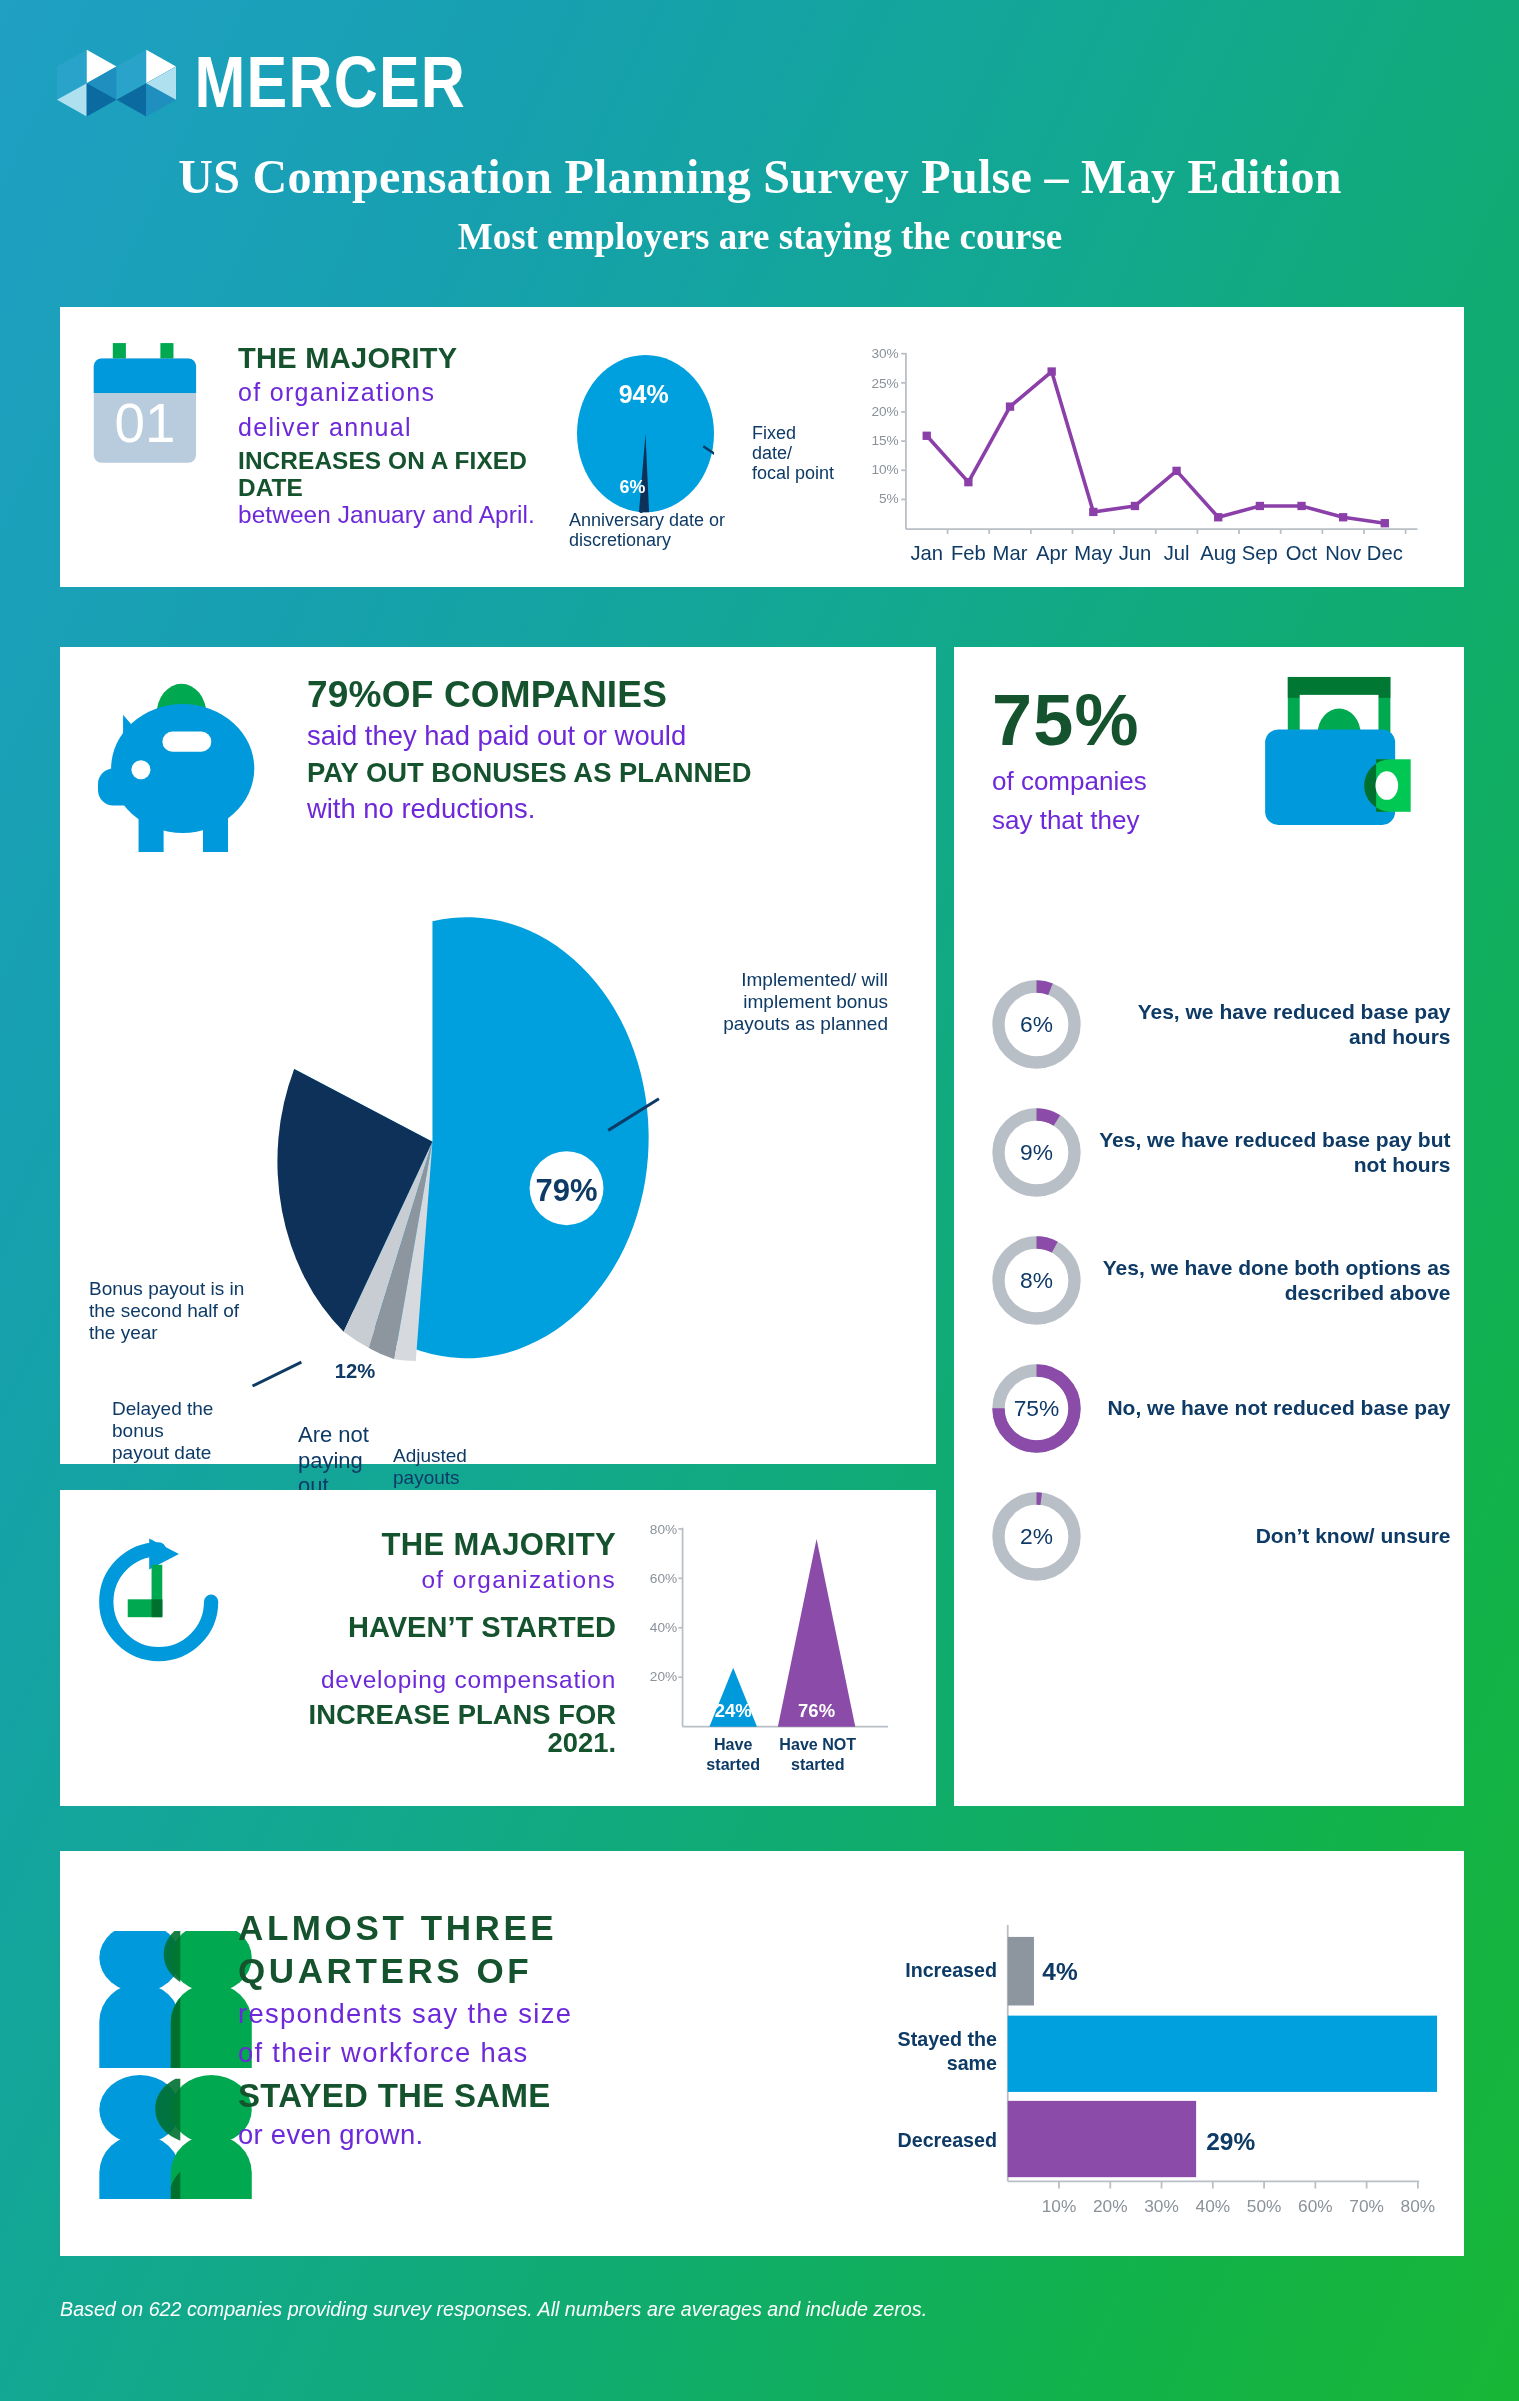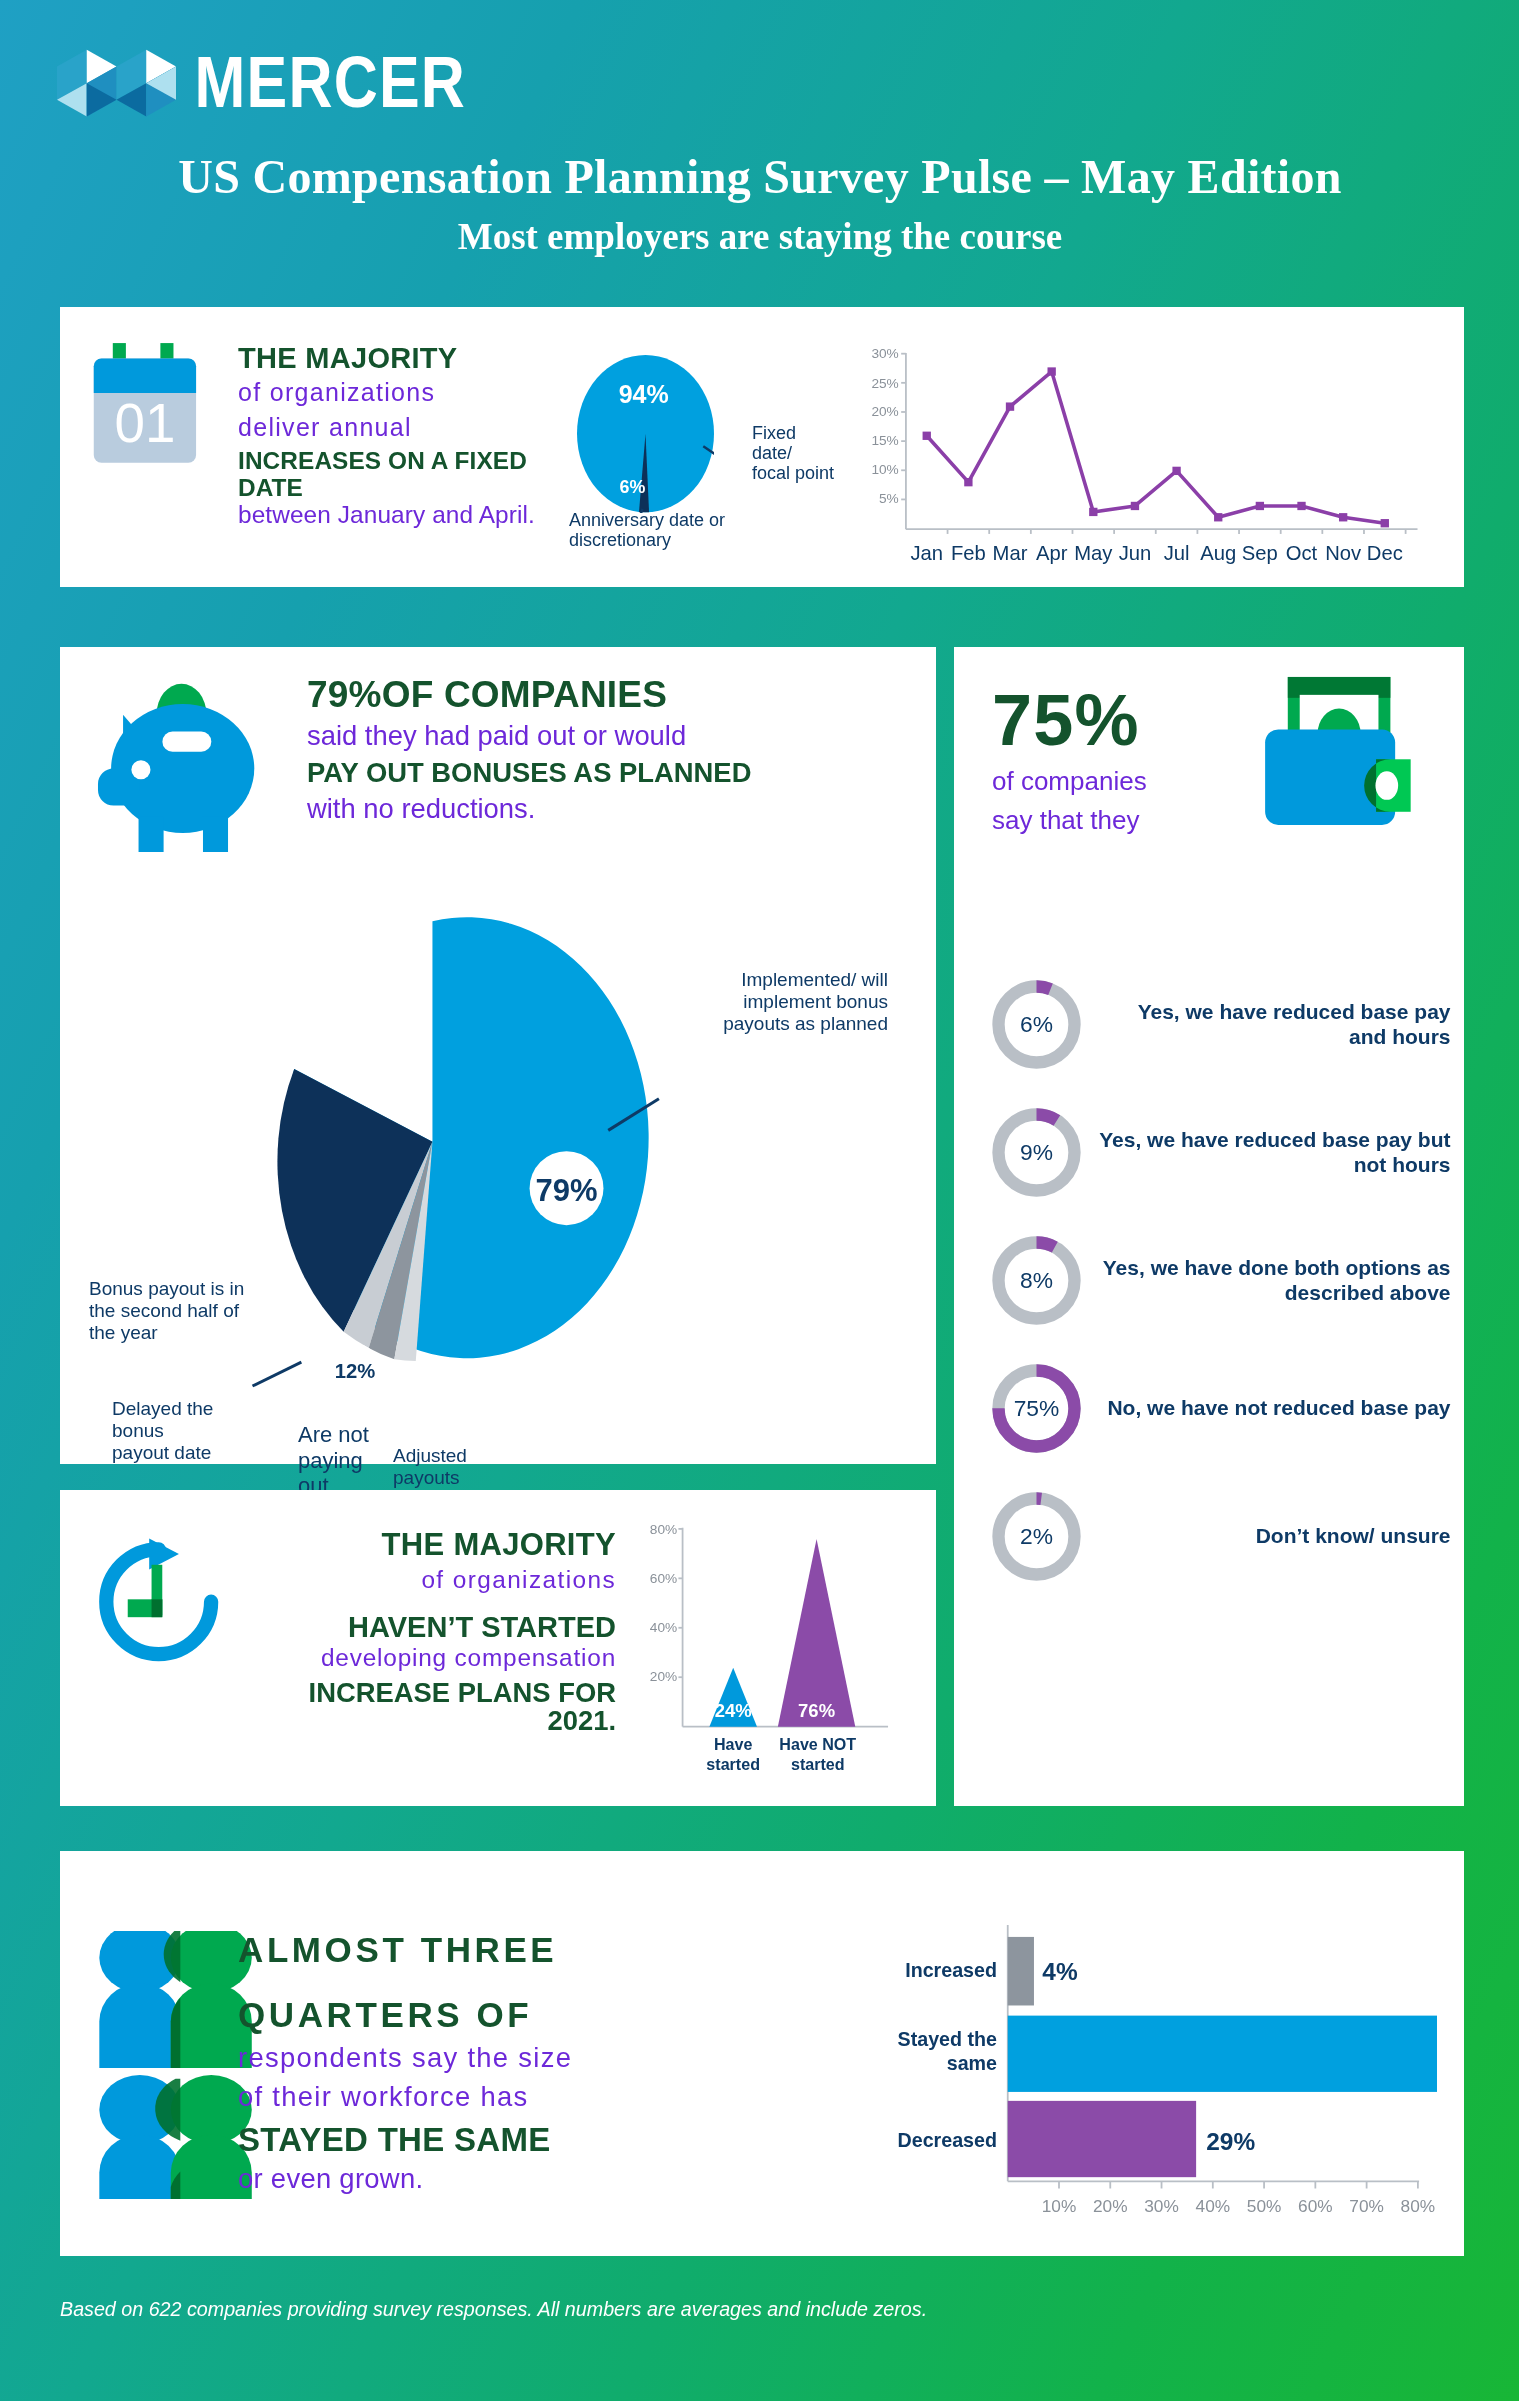--- a/index.html
+++ b/index.html
@@ -87,28 +87,28 @@
     flex: 1; text-align: right; color: #0e3a66; font-size: 21px;
     font-weight: 700; line-height: 1.16; padding-right: 9.5px; padding-left: 12px;
   }
 
   
   .clock-icon { position: absolute; left: 92px; top: 1535px; width: 134px; height: 134px; }
   .c4-text { position: absolute; left: 235px; top: 1529px; width: 381px; }
   .c4-l1 { font-size: 31px; font-weight: 700; text-align: right; letter-spacing: 0.3px; line-height: 1.02; }
   .c4-l2 { font-size: 24.4px; font-weight: 400; text-align: right; letter-spacing: 1.4px; line-height: 1.2; margin-top: 4.8px; }
   .c4-l3 { font-size: 29px; font-weight: 700; text-align: right; line-height: 1.02; margin-top: 18px; }
-  .c4-l4 { font-size: 24.4px; font-weight: 400; text-align: right; letter-spacing: 0.8px; line-height: 1.1; margin-top: 3px; }
+  .c4-l4 { font-size: 24.4px; font-weight: 400; text-align: right; letter-spacing: 0.8px; line-height: 1.1; margin-top: 25px; }
   .c4-l5 { font-size: 27.4px; font-weight: 700; text-align: right; line-height: 1.02; margin-top: 7.2px; }
   .triangle-chart { position: absolute; left: 620px; top: 1517px; width: 280px; height: 268px; }
 
   
   .people { position: absolute; left: 89px; top: 1931px; width: 185px; height: 268px; }
   .c5-text { position: absolute; left: 238px; top: 1907px; width: 554px; }
-  .c5-l1 { font-size: 35px; font-weight: 700; letter-spacing: 3.6px; line-height: 1.22; margin-top: 22px; }
+  .c5-l1 { font-size: 35px; font-weight: 700; letter-spacing: 3.6px; line-height: 1.22; }
   .c5-l2 { font-size: 27.4px; font-weight: 400; letter-spacing: 1.3px; line-height: 1.3; margin-top: 3.6px; }
   .c5-l3 { font-size: 33px; font-weight: 700; letter-spacing: 0.3px; line-height: 1.1; margin-top: 7.2px; }
   .c5-l4 { font-size: 27.4px; font-weight: 400; letter-spacing: 0.3px; line-height: 1.1; margin-top: 6px; }
   .barchart { position: absolute; left: 805px; top: 1925px; width: 632px; height: 310px; }
 
   
   .footer {
     position: absolute; left: 60px; top: 2298px; color: #ffffff;
     font-size: 19.7px; font-style: italic; font-weight: 400;
   }

